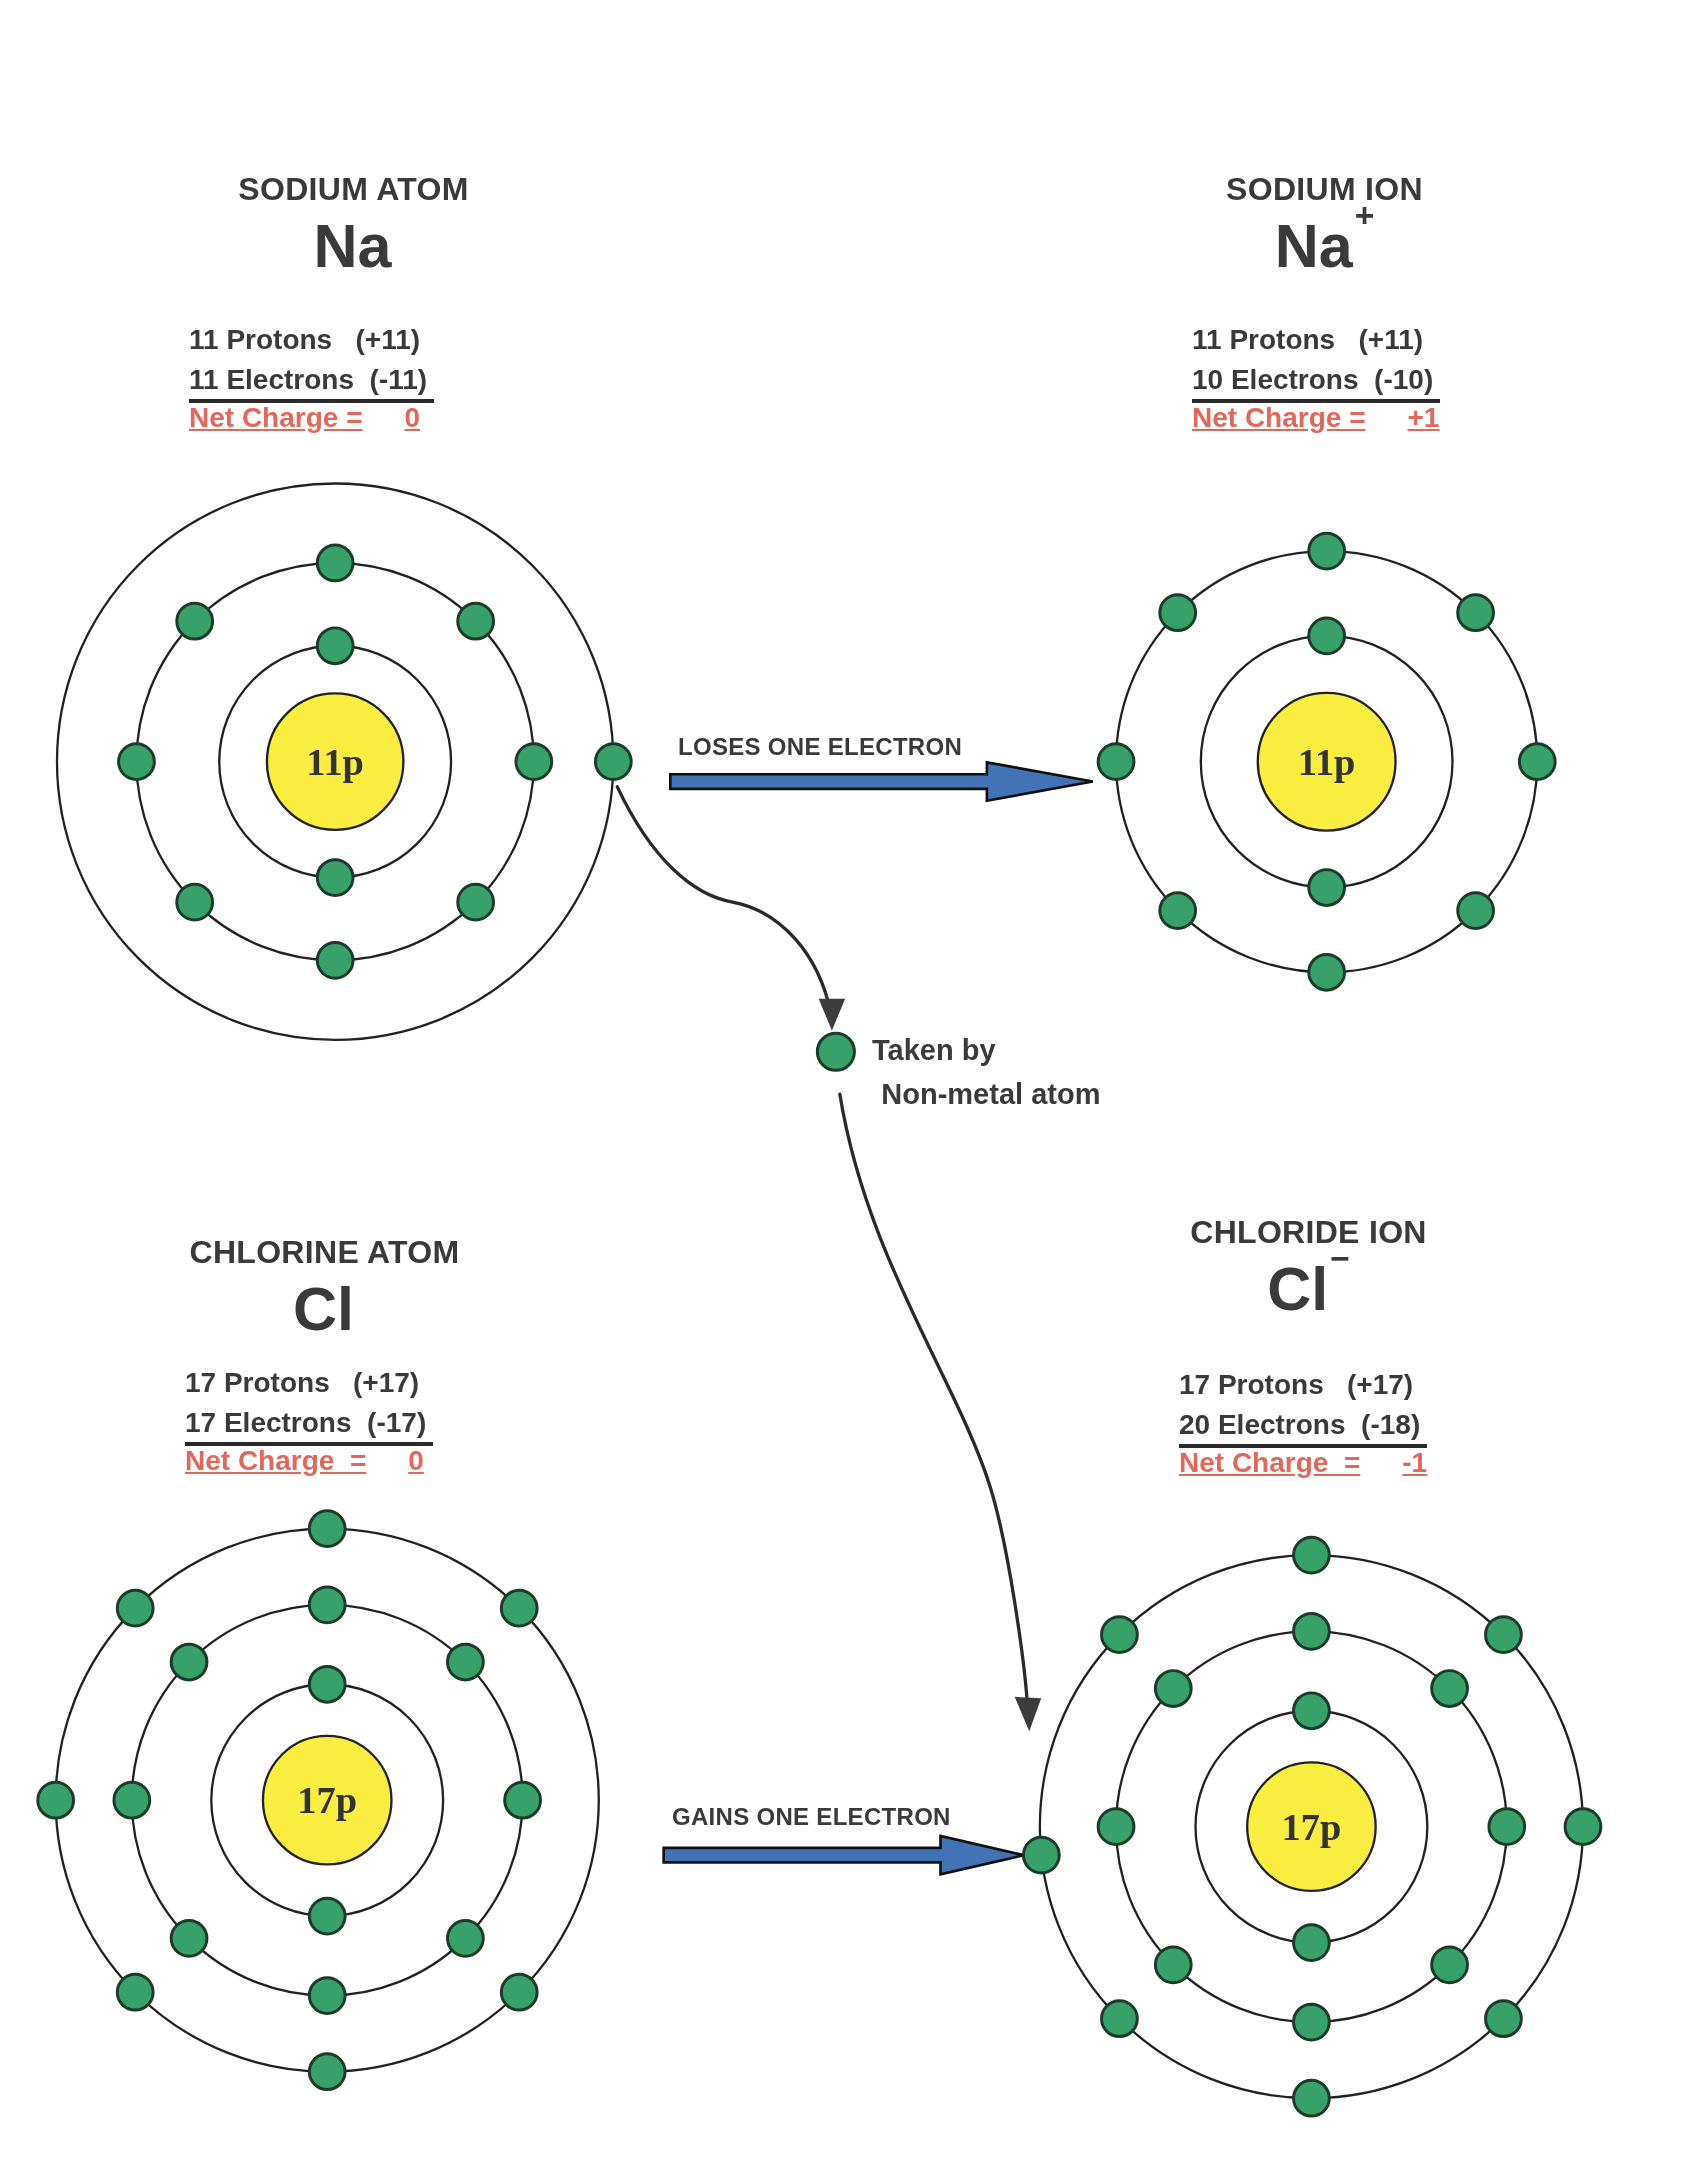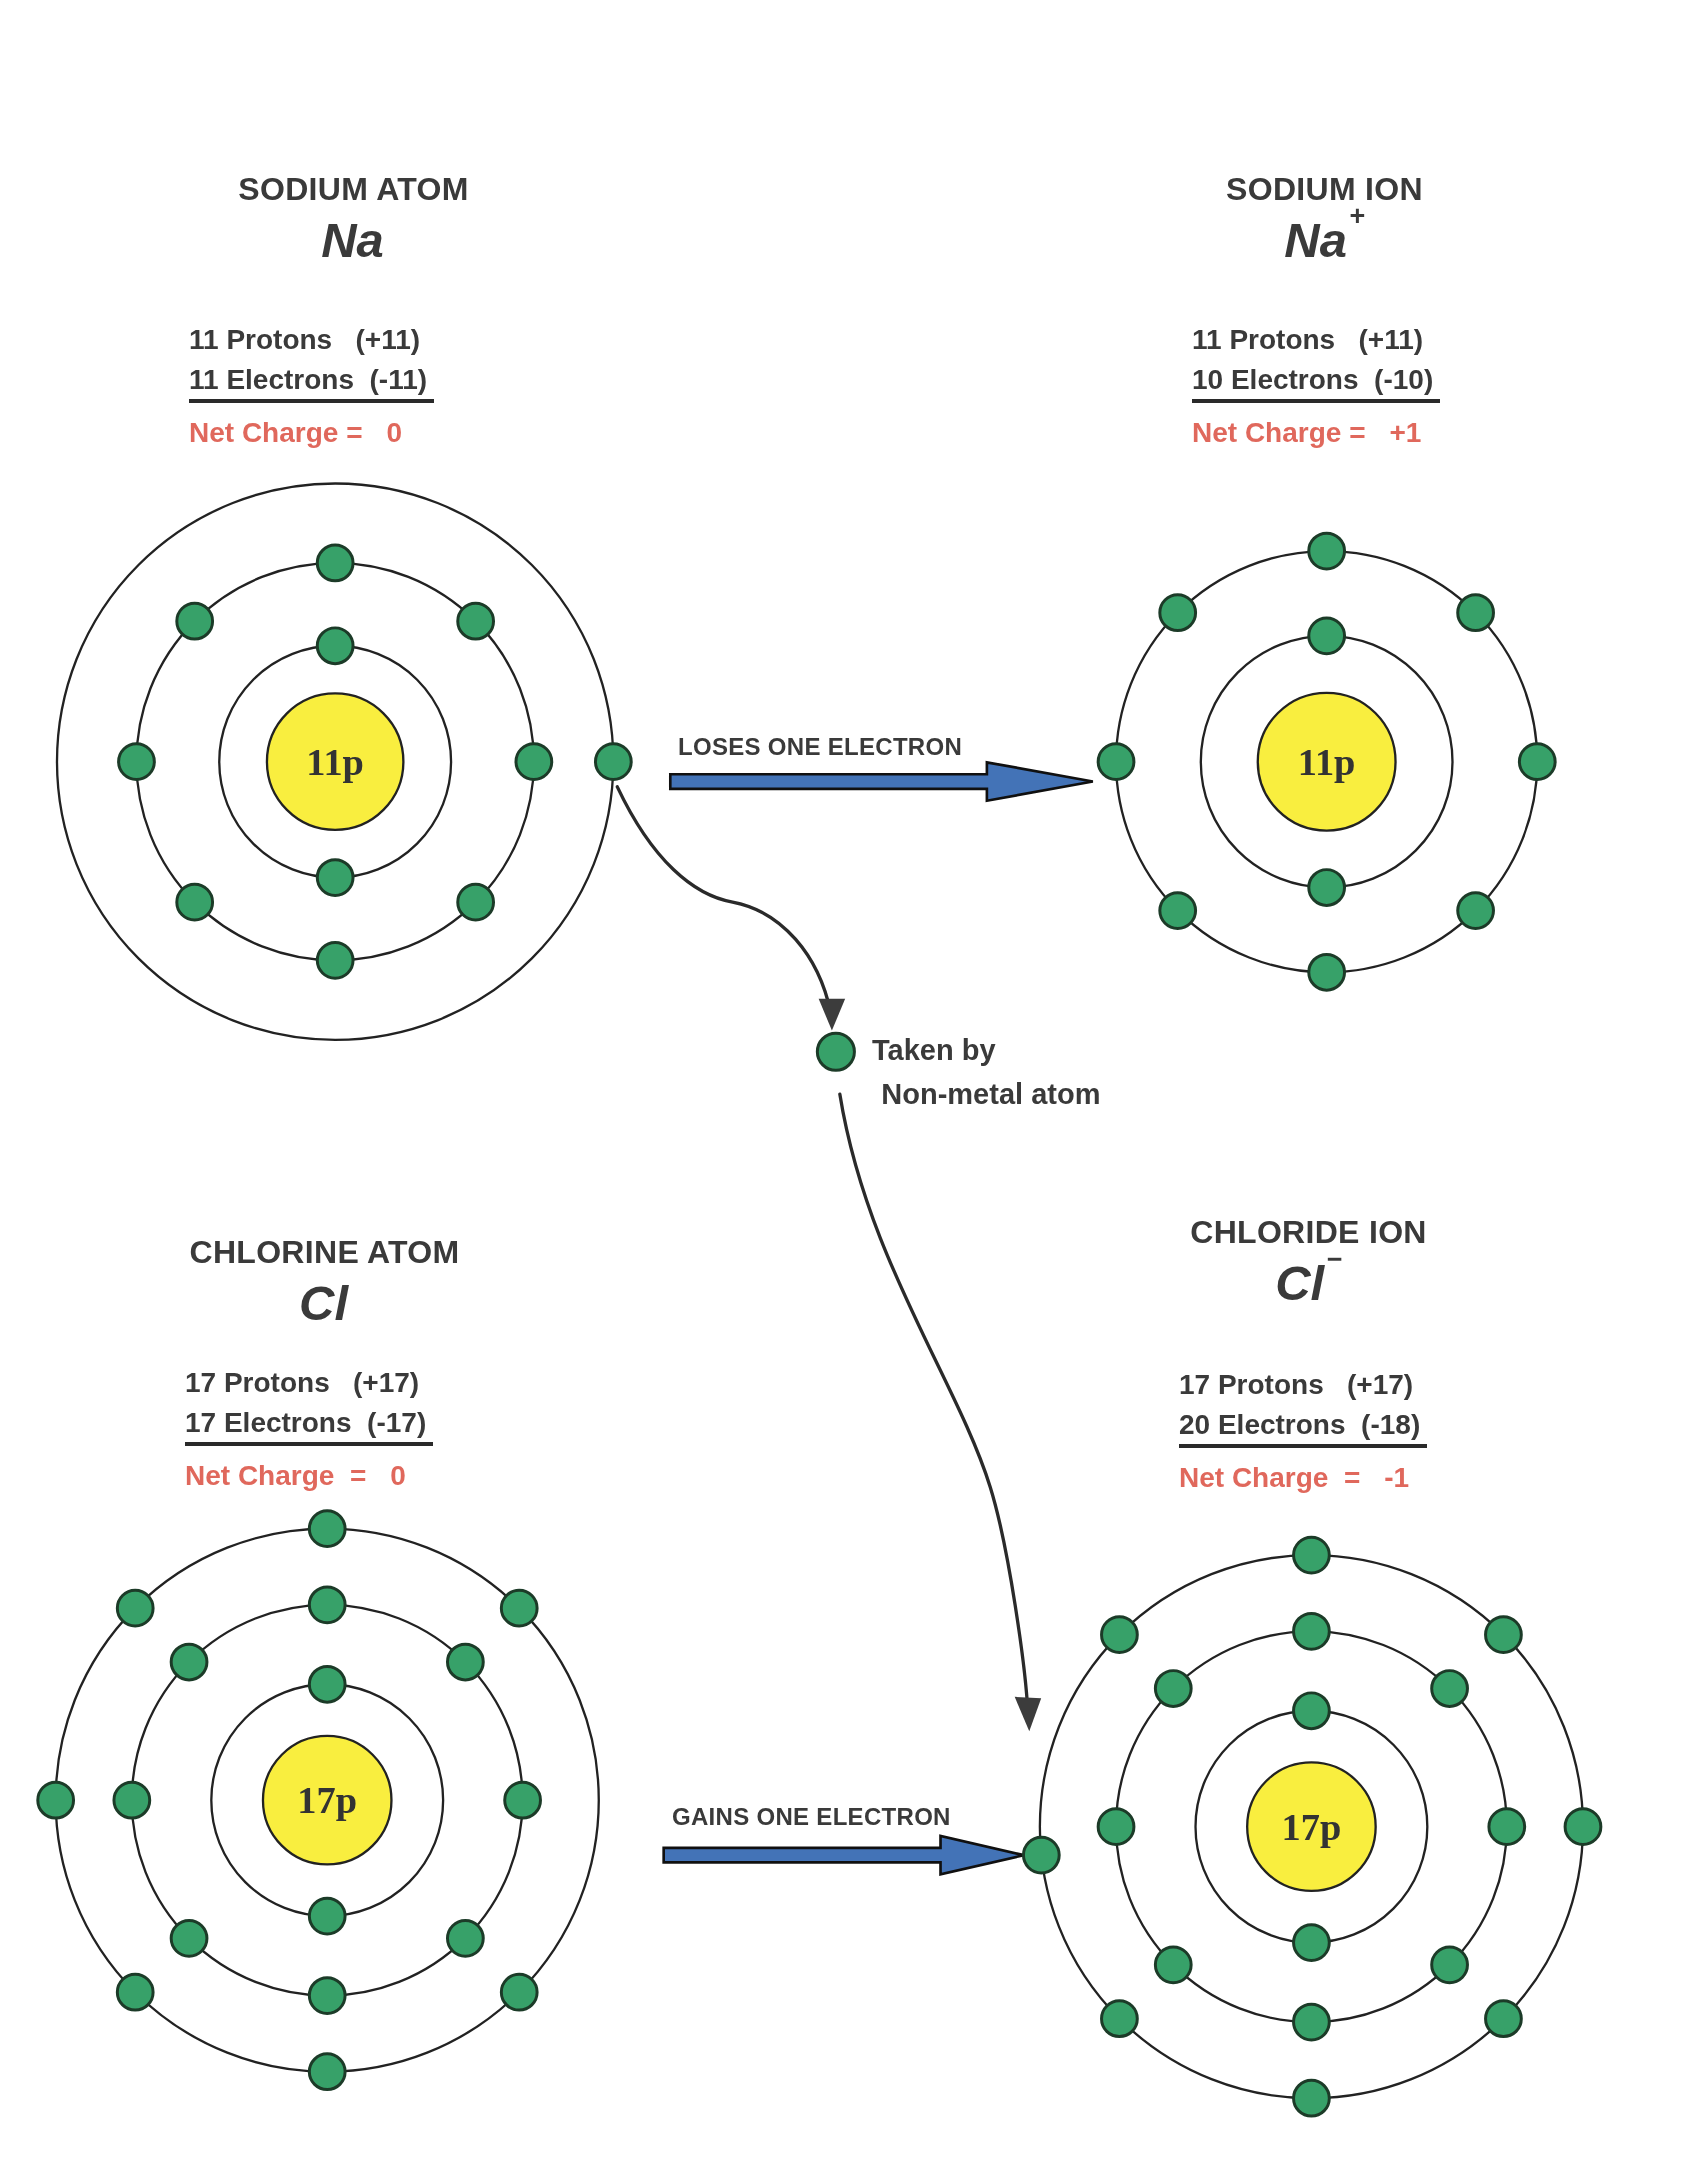--- a/index.html
+++ b/index.html
@@ -30,28 +30,28 @@
   .nucleus-label{
     font-family:"Liberation Serif","DejaVu Serif",serif;
     font-weight:bold;font-size:58px;fill:#333333;
   }
   .blue-arrow{fill:var(--arrow_fill);stroke:#101010;stroke-width:4;stroke-linejoin:miter;}
   .connector{fill:none;stroke:#2A2A2A;stroke-width:5;stroke-linecap:round;}
   .connector-head{fill:#3C3C3C;}
 
   .hdr{position:absolute;text-align:center;}
   .hdr .ttl{font-size:32px;font-weight:bold;letter-spacing:0.3px;white-space:pre;}
-  .hdr .sym{font-size:49px;font-weight:bold;margin-top:8px;line-height:1;font-style:italic;}
+  .hdr .sym{font-size:61px;font-weight:bold;margin-top:8px;line-height:1;}
   .hdr .sym sup{font-size:0.55em;position:relative;top:-0.55em;margin-left:2px;font-weight:bold;}
 
   .stats{position:absolute;font-size:28px;font-weight:bold;line-height:1;}
   .stats .row{white-space:pre;}
   .stats .row.protons{margin-bottom:12px;}
   .stats .row.electrons{display:inline-block;padding:0 6.6px 4.6px 0;border-bottom:4.6px solid var(--underline);}
-  .stats .row.net{margin-top:16px;color:var(--net_charge_red);display:flex;gap:24px;}
+  .stats .row.net{margin-top:1px;color:var(--net_charge_red);display:flex;gap:42px;text-decoration:underline;}
 
   .arrow-label{position:absolute;font-size:24px;font-weight:bold;letter-spacing:0.3px;white-space:pre;}
   .note{position:absolute;font-size:29px;font-weight:bold;line-height:44px;}
   .note .l2{margin-left:9.3px;}
 </style>
 </head>
 <body>
 
 <div id="page">
 

